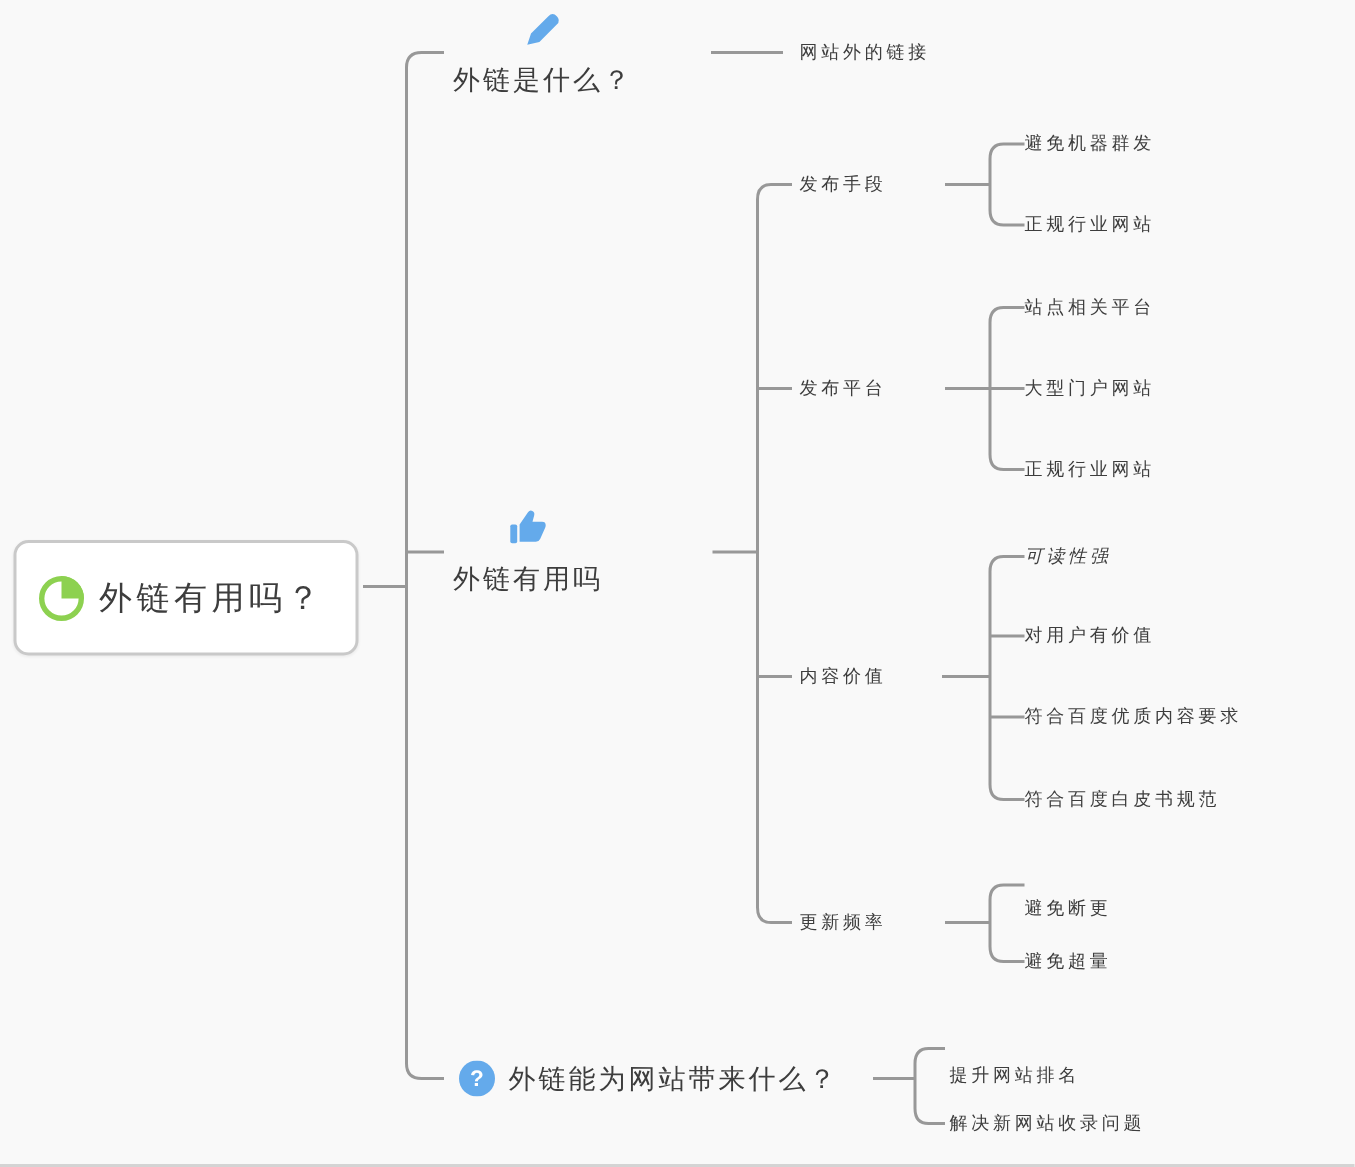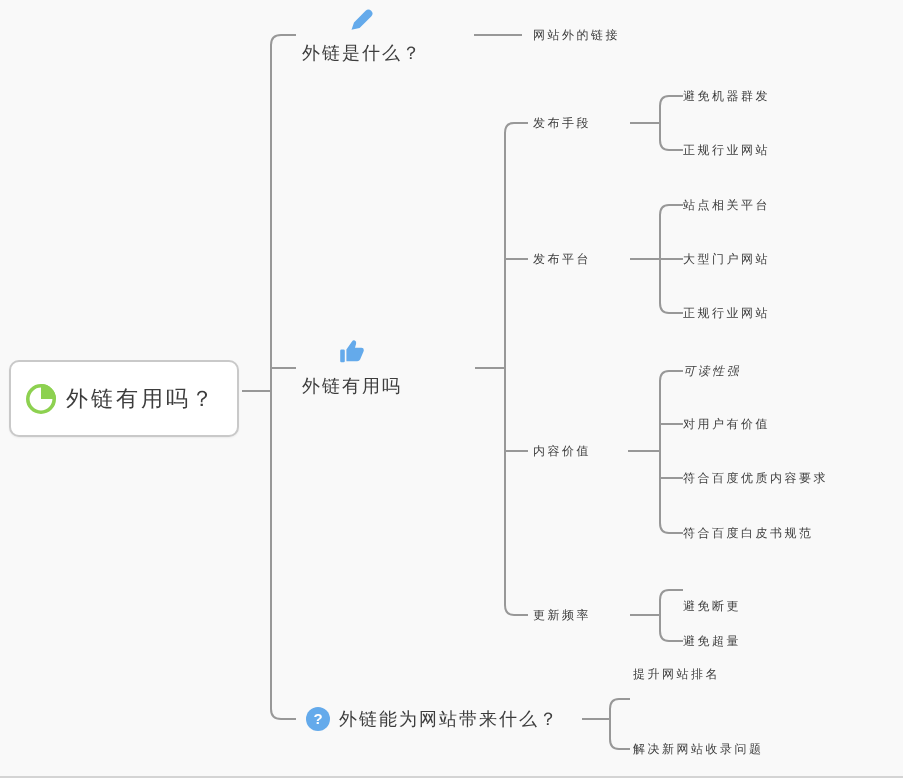--- a/index.html
+++ b/index.html
@@ -131,16 +131,16 @@
 
   <div class="branch gap9" style="left:306px;top:719px;">
     <span class="icon">
       <svg width="24" height="24" viewBox="0 0 24 24">
         <circle cx="12" cy="12" r="12" fill="#64aaeb"></circle>
         <text x="12" y="17.3" text-anchor="middle" font-size="15" font-weight="bold" fill="#ffffff">?</text>
       </svg>
     </span>
     <span class="label">外链能为网站带来什么？</span>
   </div>
-  <div class="node-label" style="left:633px;top:674px;">提升网站排名</div>
+  <div class="node-label" style="left:633px;top:717px;">提升网站排名</div>
   <div class="node-label" style="left:633px;top:749px;">解决新网站收录问题</div>
 
 </div>
 
 </body></html>

